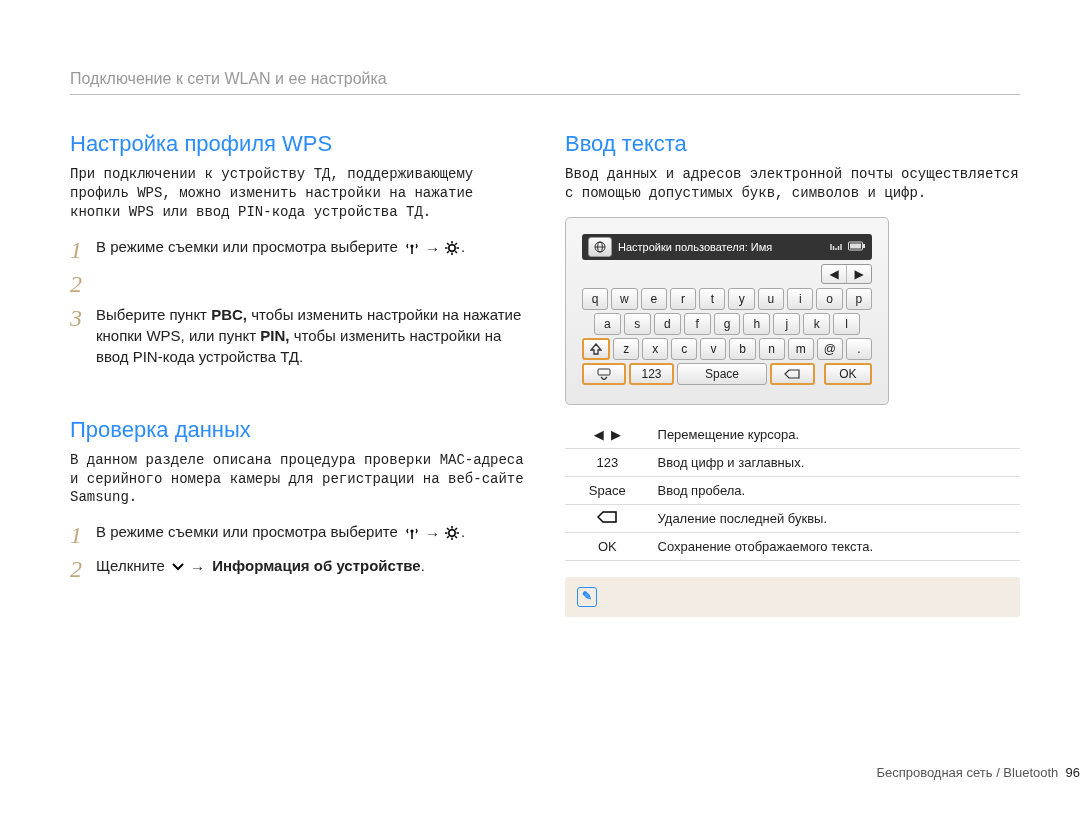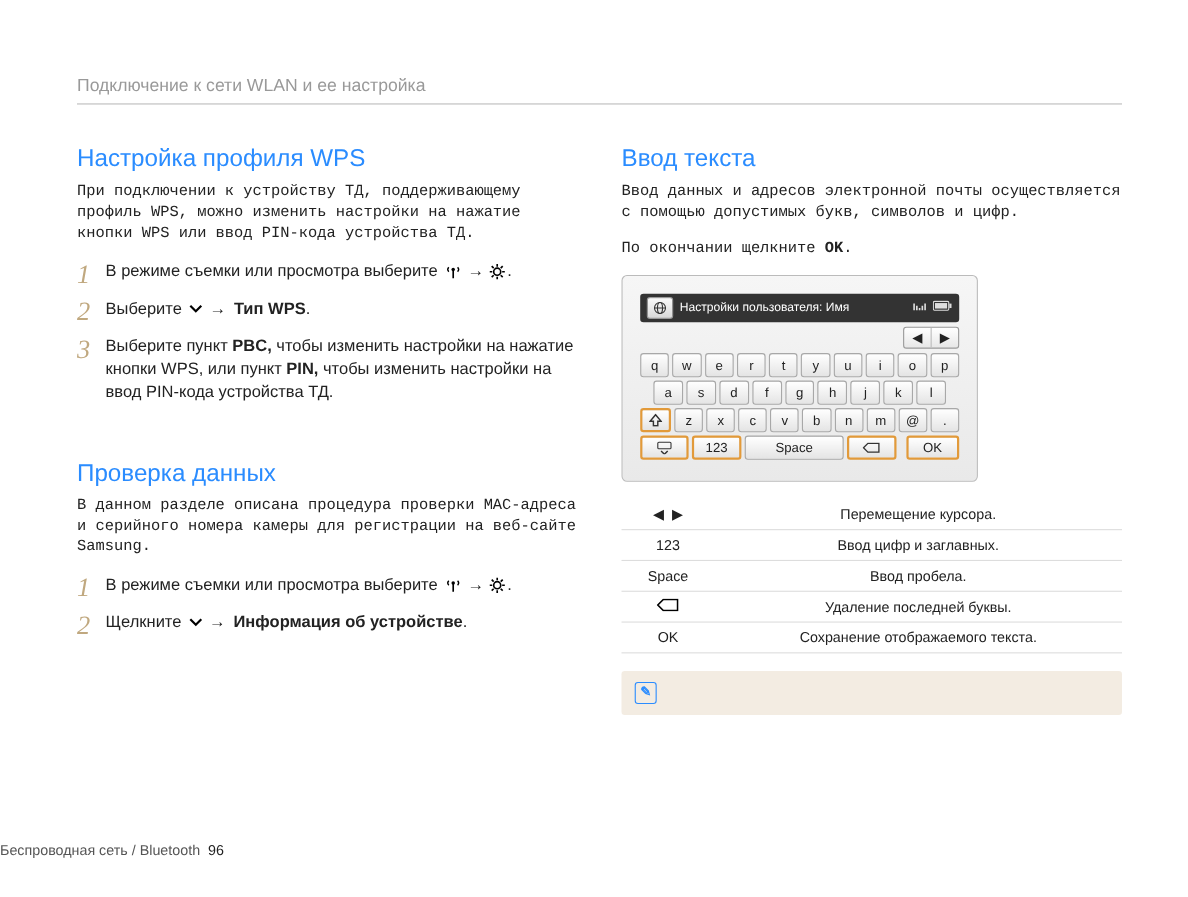--- a/index.html
+++ b/index.html
@@ -149,21 +149,20 @@
     font-weight: bold;
     text-align: left;
     padding: 5px 8px;
     font-size: 13px;
   }
   table.icon-table th:first-child { width: 62px; }
   table.icon-table td {
     border-bottom: 1px solid #ddd;
     padding: 6px 8px;
     vertical-align: middle;
-    text-align: center;
   }
   table.icon-table td.ic { text-align: center; font-family: Arial, sans-serif; }
 
   .note-box {
     display: flex;
     gap: 10px;
     background: #f3ece2;
     border-radius: 3px;
     padding: 10px 12px;
     font-size: 12px;
@@ -178,21 +177,21 @@
     display:flex; align-items:center; justify-content:center;
     flex: none;
     font-size: 12px;
     font-weight: bold;
   }
 
   .footer {
     position: absolute;
     bottom: 35px;
     left: 0; right: 0;
-    text-align: left;
+    text-align: right;
     font-size: 13px;
     color: #555;
   }
   .footer b { color: #222; font-weight: normal; }
 </style>
 </head>
 <body>
 
 <div class="page">
 
@@ -224,25 +223,20 @@
                     <line x1="2" y1="2" x2="3.8" y2="3.8"></line>
                     <line x1="10.2" y1="10.2" x2="12" y2="12"></line>
                     <line x1="12" y1="2" x2="10.2" y2="3.8"></line>
                     <line x1="3.8" y1="10.2" x2="2" y2="12"></line>
                   </g>
                 </svg></span><span>.</span>
           </span>
         </li>
         <li>
           <span class="step-num">2</span>
-          <span class="step-body">
-            <span>Выберите </span><span class="inline-icon"><svg width="14" height="12">
-                  <path d="M2 3 L7 8 L12 3" fill="none" stroke="#000" stroke-width="2"></path>
-                </svg></span><span class="arrow">→</span> <b>Тип WPS</b><span>.</span>
-          </span>
         </li>
         <li>
           <span class="step-num">3</span>
           <span class="step-body">
             <span>Выберите пункт </span><b>PBC,</b><span> чтобы изменить настройки на нажатие кнопки WPS, или пункт </span><b>PIN,</b><span> чтобы изменить настройки на ввод PIN-кода устройства ТД.</span>
           </span>
         </li>
       </ul>
 
       <div style="height:30px"></div>
@@ -282,23 +276,20 @@
                 </svg></span><span class="arrow">→</span> <b>Информация об устройстве</b><span>.</span>
           </span>
         </li>
       </ul>
 
     </div>
 
     <div class="col-right">
       <h2 class="section">Ввод текста</h2>
       <p class="body">Ввод данных и адресов электронной почты осуществляется с помощью допустимых букв, символов и цифр.</p>
-      <p class="body">
-        <span>По окончании щелкните </span><b>OK</b><span>.</span>
-      </p>
 
       <div class="kbd-wrap">
         <div class="kbd-status">
           <span class="kbd-globe-btn">
             <svg width="12" height="12">
                 <circle cx="6" cy="6" r="5" fill="none" stroke="#333" stroke-width="1"></circle>
                 <ellipse cx="6" cy="6" rx="2.3" ry="5" fill="none" stroke="#333" stroke-width="1"></ellipse>
                 <line x1="1" y1="6" x2="11" y2="6" stroke="#333" stroke-width="1"></line>
               </svg>
           </span>

